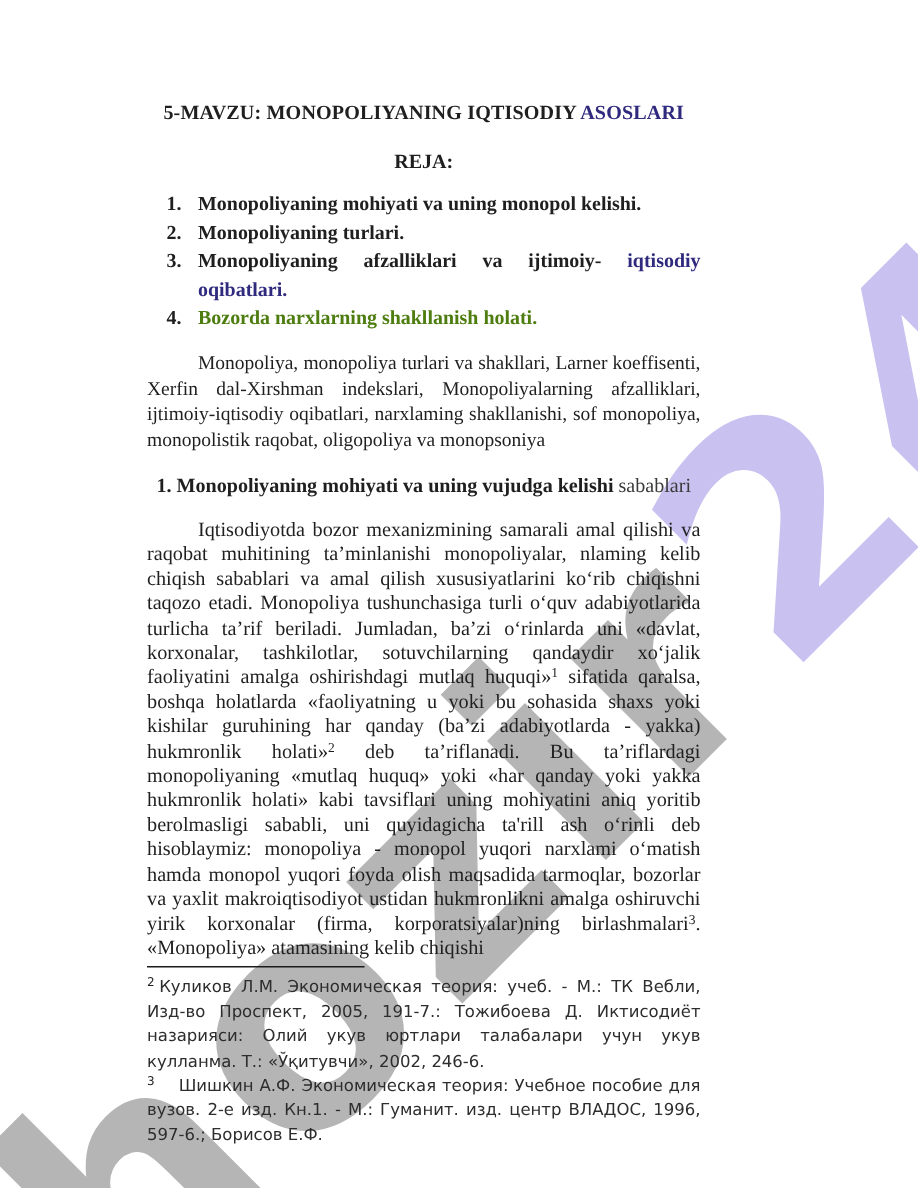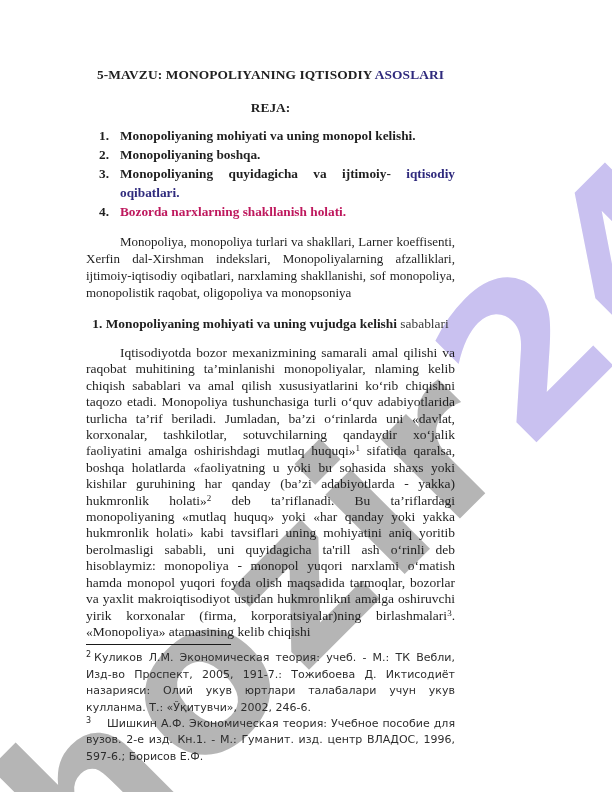--- a/index.html
+++ b/index.html
@@ -7,21 +7,21 @@
     position:relative; width:612px; height:792px; background:#ffffff;
     overflow:hidden; font-family:"Liberation Serif", serif; color:#1f1f1f;
   }
   .watermark {
     position:absolute; left:-34px; top:768px; z-index:0;
     transform:rotate(-45deg); transform-origin:0 0;
     font-family:"DejaVu Sans", sans-serif; font-weight:bold;
     font-size:205px; line-height:1; letter-spacing:8px; white-space:nowrap;
     user-select:none;
   }
-  .content { position:absolute; left:0; top:0; width:500px; height:792px;
+  .content { position:absolute; left:12px; top:0; width:500px; height:792px;
     box-sizing:border-box; padding:66px 45px 0 86px; z-index:1; }
   .title { margin:0; text-align:center; font-size:13.4px; font-weight:bold;
     line-height:18px; letter-spacing:0.1px; }
   .reja { margin:15px 0 0 0; text-align:center; font-size:13.4px;
     font-weight:bold; line-height:18px; }
   .plan { margin-top:9px; font-size:13.3px; font-weight:bold; }
   .plan-item { display:flex; line-height:19px; }
   .plan-num { flex:none; width:34px; box-sizing:border-box; padding-left:13px; }
   .plan-text { flex:1 1 auto; text-align:justify; }
   .plan-item-wrap { line-height:19px; text-align:justify; text-indent:13px; }
@@ -59,29 +59,29 @@
 
     <h2 class="reja">REJA:</h2>
 
     <div class="plan" id="plan-list">
         <div class="plan-item">
           <span class="plan-num">1.</span>
           <span class="plan-text"><span style="color: rgb(31, 31, 31);">Monopoliyaning mohiyati va uning monopol kelishi.</span></span>
         </div>
         <div class="plan-item">
           <span class="plan-num">2.</span>
-          <span class="plan-text"><span style="color: rgb(31, 31, 31);">Monopoliyaning boshqa.</span></span>
+          <span class="plan-text"><span style="color: rgb(31, 31, 31);">Monopoliyaning turlari.</span></span>
         </div>
         <div class="plan-item">
           <span class="plan-num">3.</span>
-          <span class="plan-text"><span style="color: rgb(31, 31, 31);">Monopoliyaning quyidagicha va ijtimoiy- </span><span style="color: rgb(47, 42, 125);">iqtisodiy oqibatlari.</span></span>
+          <span class="plan-text"><span style="color: rgb(31, 31, 31);">Monopoliyaning afzalliklari va ijtimoiy- </span><span style="color: rgb(47, 42, 125);">iqtisodiy oqibatlari.</span></span>
         </div>
         <div class="plan-item">
           <span class="plan-num">4.</span>
-          <span class="plan-text"><span style="color: #be185d;">Bozorda narxlarning shakllanish holati.</span></span>
+          <span class="plan-text"><span style="color: #4d7c0f;">Bozorda narxlarning shakllanish holati.</span></span>
         </div>
       </div>
 
     <p class="para intro"><span style="color: rgb(31, 31, 31);">Monopoliya, monopoliya turlari va shakllari, Larner koeffisenti, Xerfin dal-Xirshman indekslari, Monopoliyalarning afzalliklari, ijtimoiy-iqtisodiy oqibatlari, narxlaming shakllanishi, sof monopoliya, monopolistik raqobat, oligopoliya va monopsoniya</span></p>
 
     <h3 class="sec-heading">
       <span>1. Monopoliyaning mohiyati va uning vujudga kelishi</span><span class="reg" style="color: rgb(58, 58, 58);"> sabablari</span>
     </h3>
 
     <p class="para body-par"><span style="color: rgb(31, 31, 31);">Iqtisodiyotda bozor mexanizmining samarali amal qilishi va raqobat muhitining ta’minlanishi monopoliyalar, nlaming kelib chiqish sabablari va amal qilish xususiyatlarini ko‘rib chiqishni taqozo etadi. Monopoliya tushunchasiga turli o‘quv adabiyotlarida turlicha ta’rif beriladi. Jumladan, ba’zi o‘rinlarda uni «davlat, korxonalar, tashkilotlar, sotuvchilarning qandaydir xo‘jalik faoliyatini amalga oshirishdagi mutlaq huquqi»</span><span class="sup" style="color: rgb(31, 31, 31);">1</span><span style="color: rgb(31, 31, 31);"> sifatida qaralsa, boshqa holatlarda «faoliyatning u yoki bu sohasida shaxs yoki kishilar guruhining har qanday (ba’zi adabiyotlarda - yakka) hukmronlik holati»</span><span class="sup" style="color: rgb(31, 31, 31);">2</span><span style="color: rgb(31, 31, 31);"> deb ta’riflanadi. Bu ta’riflardagi monopoliyaning «mutlaq huquq» yoki «har qanday yoki yakka hukmronlik holati» kabi tavsiflari uning mohiyatini aniq yoritib berolmasligi sababli, uni quyidagicha ta'rill ash o‘rinli deb hisoblaymiz: monopoliya - monopol yuqori narxlami o‘matish hamda monopol yuqori foyda olish maqsadida tarmoqlar, bozorlar va yaxlit makroiqtisodiyot ustidan hukmronlikni amalga oshiruvchi yirik korxonalar (firma, korporatsiyalar)ning birlashmalari</span><span class="sup" style="color: rgb(31, 31, 31);">3</span><span style="color: rgb(31, 31, 31);">. «Monopoliya» atamasining kelib chiqishi</span></p>

